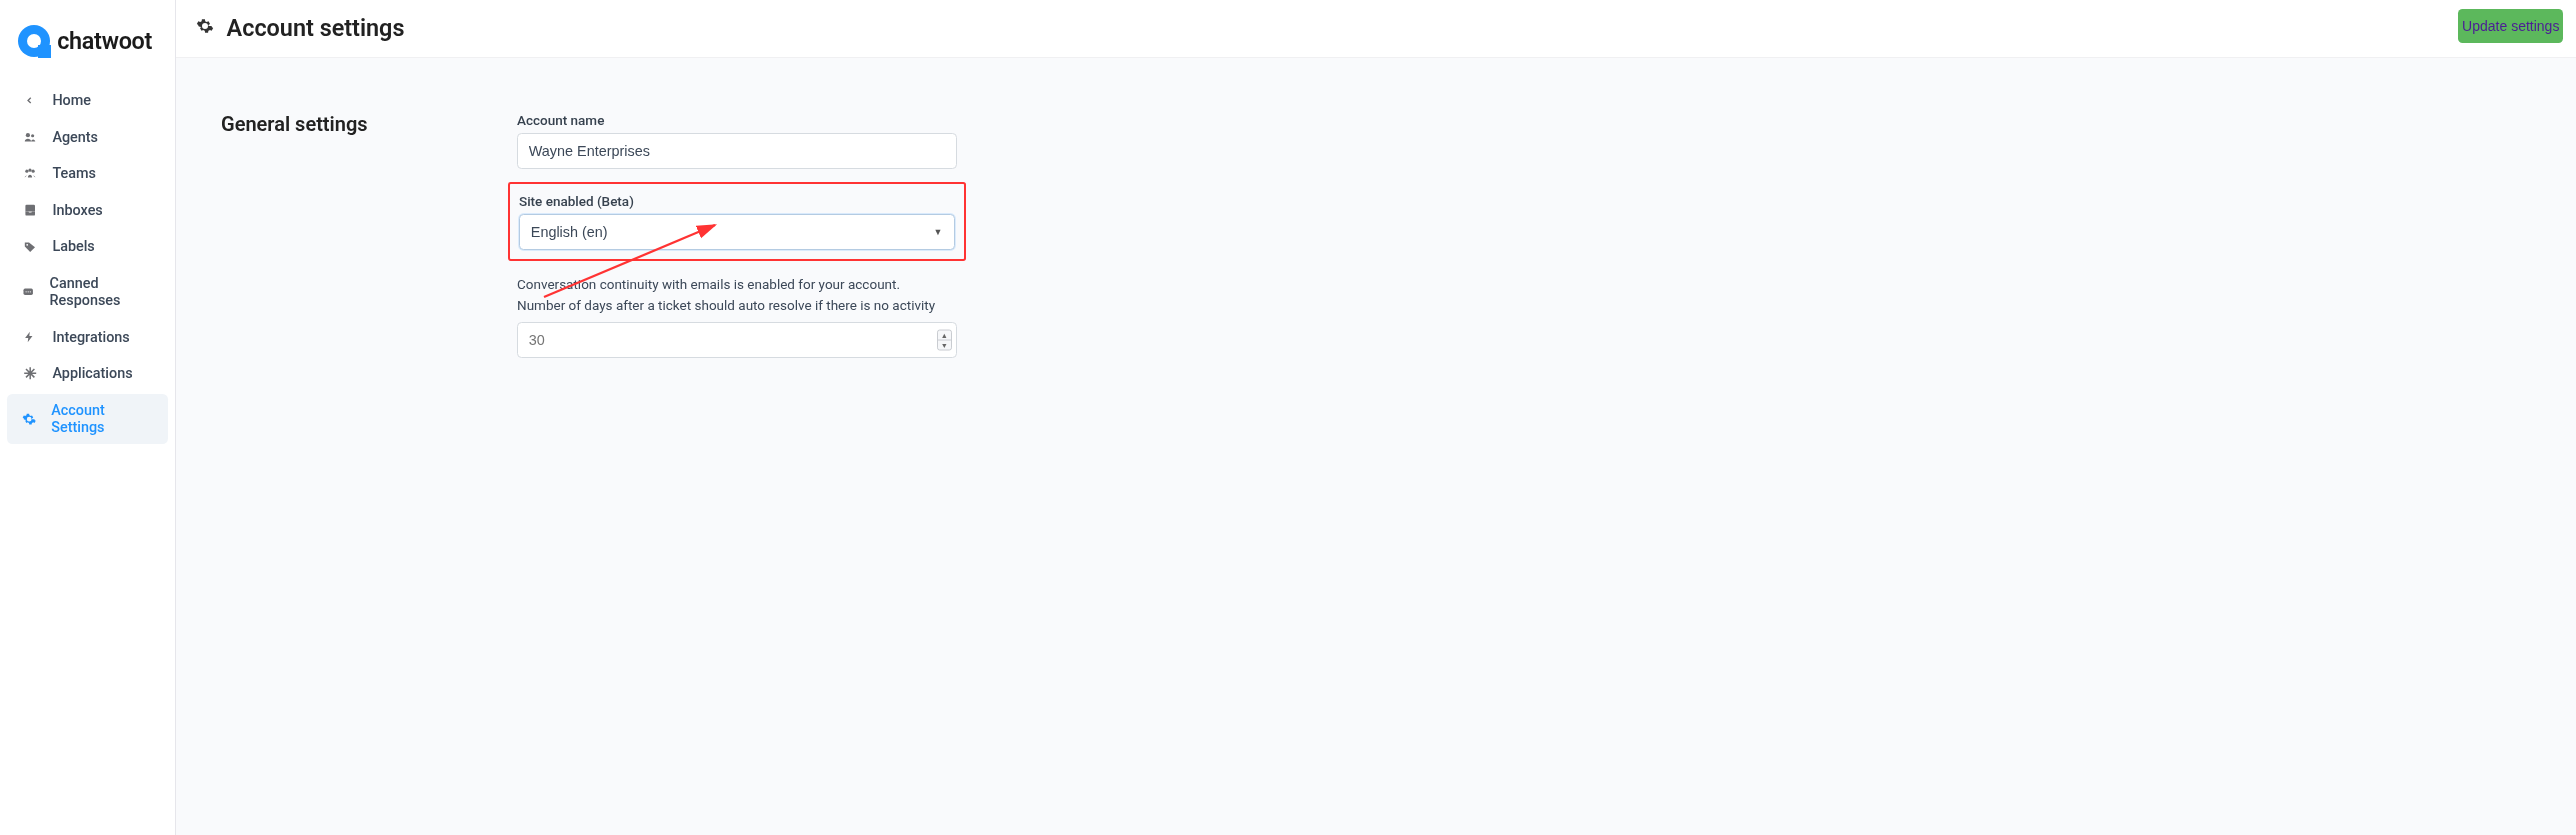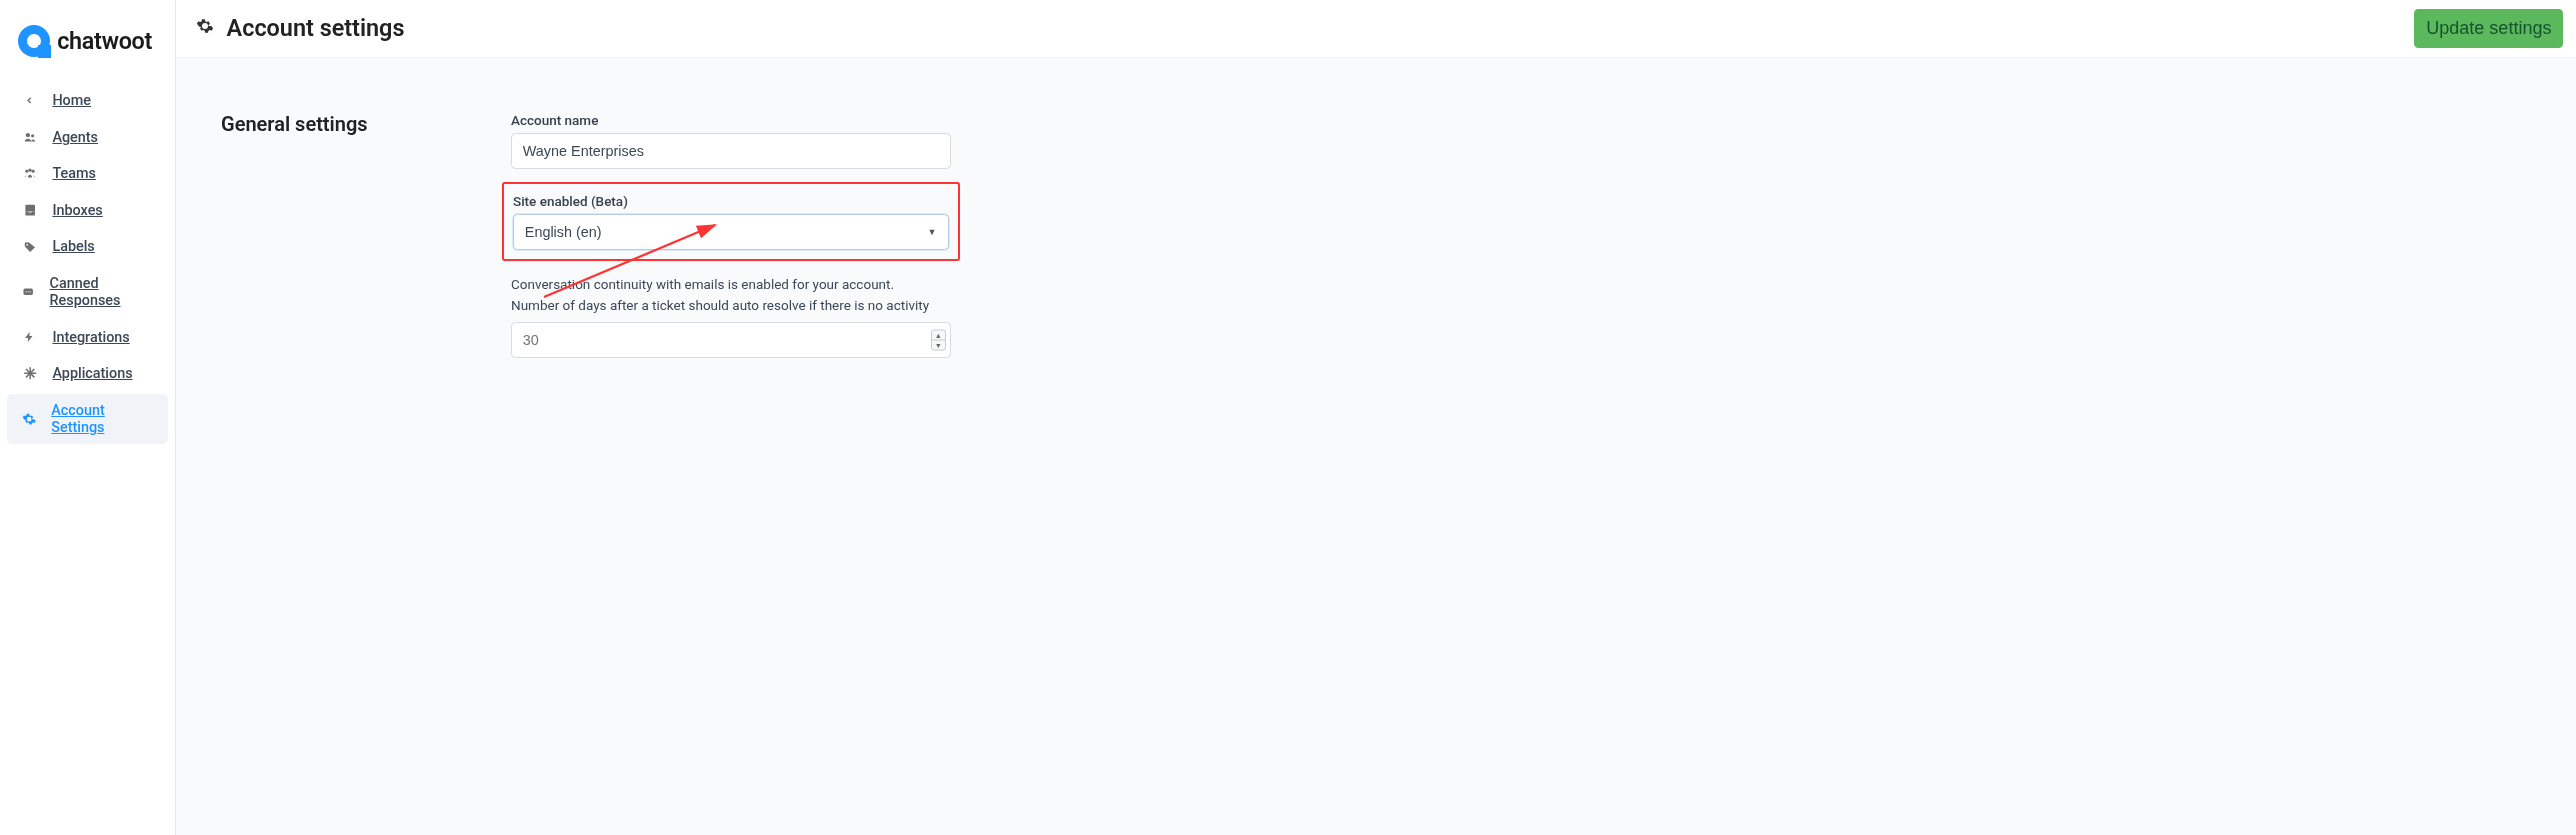--- a/index.html
+++ b/index.html
@@ -37,45 +37,45 @@
     .logo-mark::before {
        content:""; position:absolute; bottom:-0.9px; right:-0.9px;
        width:12.6px;height:12.6px;background:#1f93ff;
     }
     .logo-text { font-size: 23.4px; font-weight: 600; color:#1b1b1b; letter-spacing:-0.3px;}
     .nav { padding: 0 7.2px; }
     .nav-item {
       display: flex; align-items: center; gap: 12.6px;
       padding: 8px 12.6px; border-radius: 5.4px;
       color: #3c4858; font-size: 14.4px; font-weight: 500;
-      cursor: pointer; margin-bottom: 3.6px; text-decoration: underline;
+      cursor: pointer; margin-bottom: 3.6px;
     }
     .nav-item.active { background: #f0f4f8; color: #1f93ff; }
     .nav-item .icon { width: 20px; display:flex; justify-content:center; color: #6e6f73; }
     .nav-item.active .icon { color: #1f93ff; }
     .main {
       flex: 1; background: #f9fafc; position: relative; min-width:0;
     }
     .topbar {
       background: #fff; padding: 14.4px 20px;
       display: flex; align-items: center; gap: 12.6px;
       border-bottom: 0.9px solid #f0f0f2;
     }
     .topbar h1 { font-size: 23.4px; font-weight: 600; color: #222; }
     .topbar .gear { font-size: 18px; color:#333; }
     .update-btn {
       position: absolute; top: 9px; right: 12.6px;
-      background: #5cb85c; color: #14532d; border: none;
-      border-radius: 4.5px; padding: 9px 12px; font-size: 18px;
+      background: #5cb85c; color: #4c1d95; border: none;
+      border-radius: 4.5px; padding: 9px 4px; font-size: 14px;
       font-weight: 500; cursor:pointer;
     }
     .settings-body {
       padding: 54px 45px 18px 45px;
     }
-    .settings-row { display:flex; gap:21px; }
+    .settings-row { display:flex; gap:27px; }
     .settings-left { width: 269px; }
     .settings-left h2 { font-size: 20px; font-weight:600; color:#222; }
     .settings-right { flex:1; max-width: 440px; }
     .field-group { margin-bottom: 12.6px; position:relative;}
     .field-label { display:block; font-size:13.5px; color:#37424f; margin-bottom:5.4px; font-weight:500;}
     .text-input, .select-input, .num-input {
       width:100%; padding:9px 10.8px; font-size:14.4px;
       border:0.9px solid #d6dbe0; border-radius:4.5px; background:#fff;
       color:#3c4858;
     }

